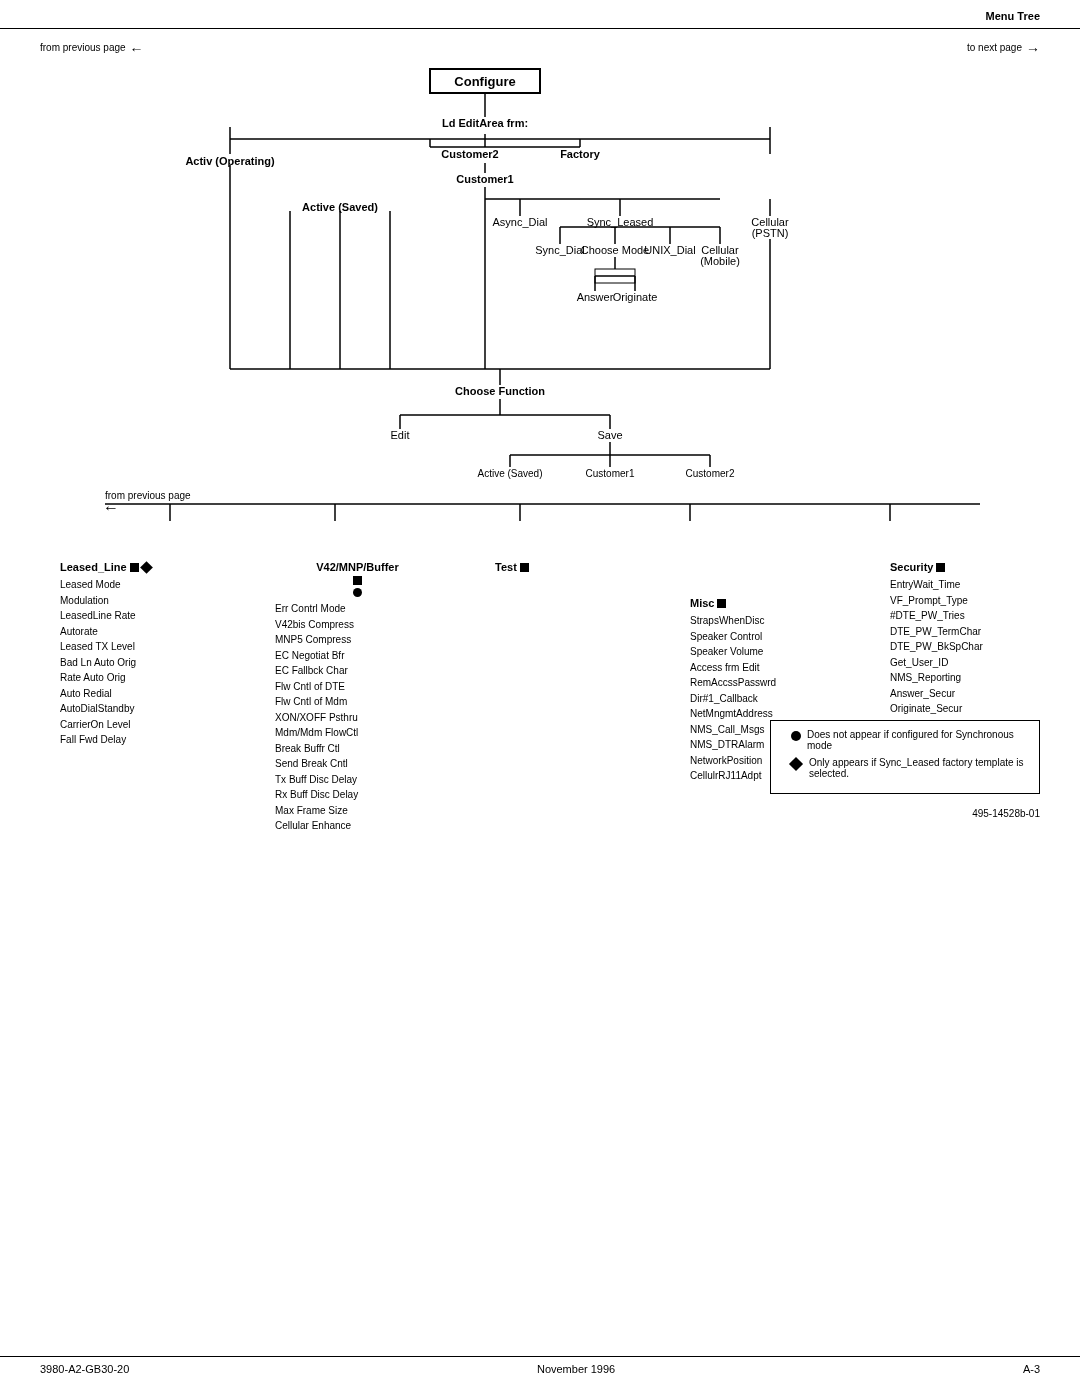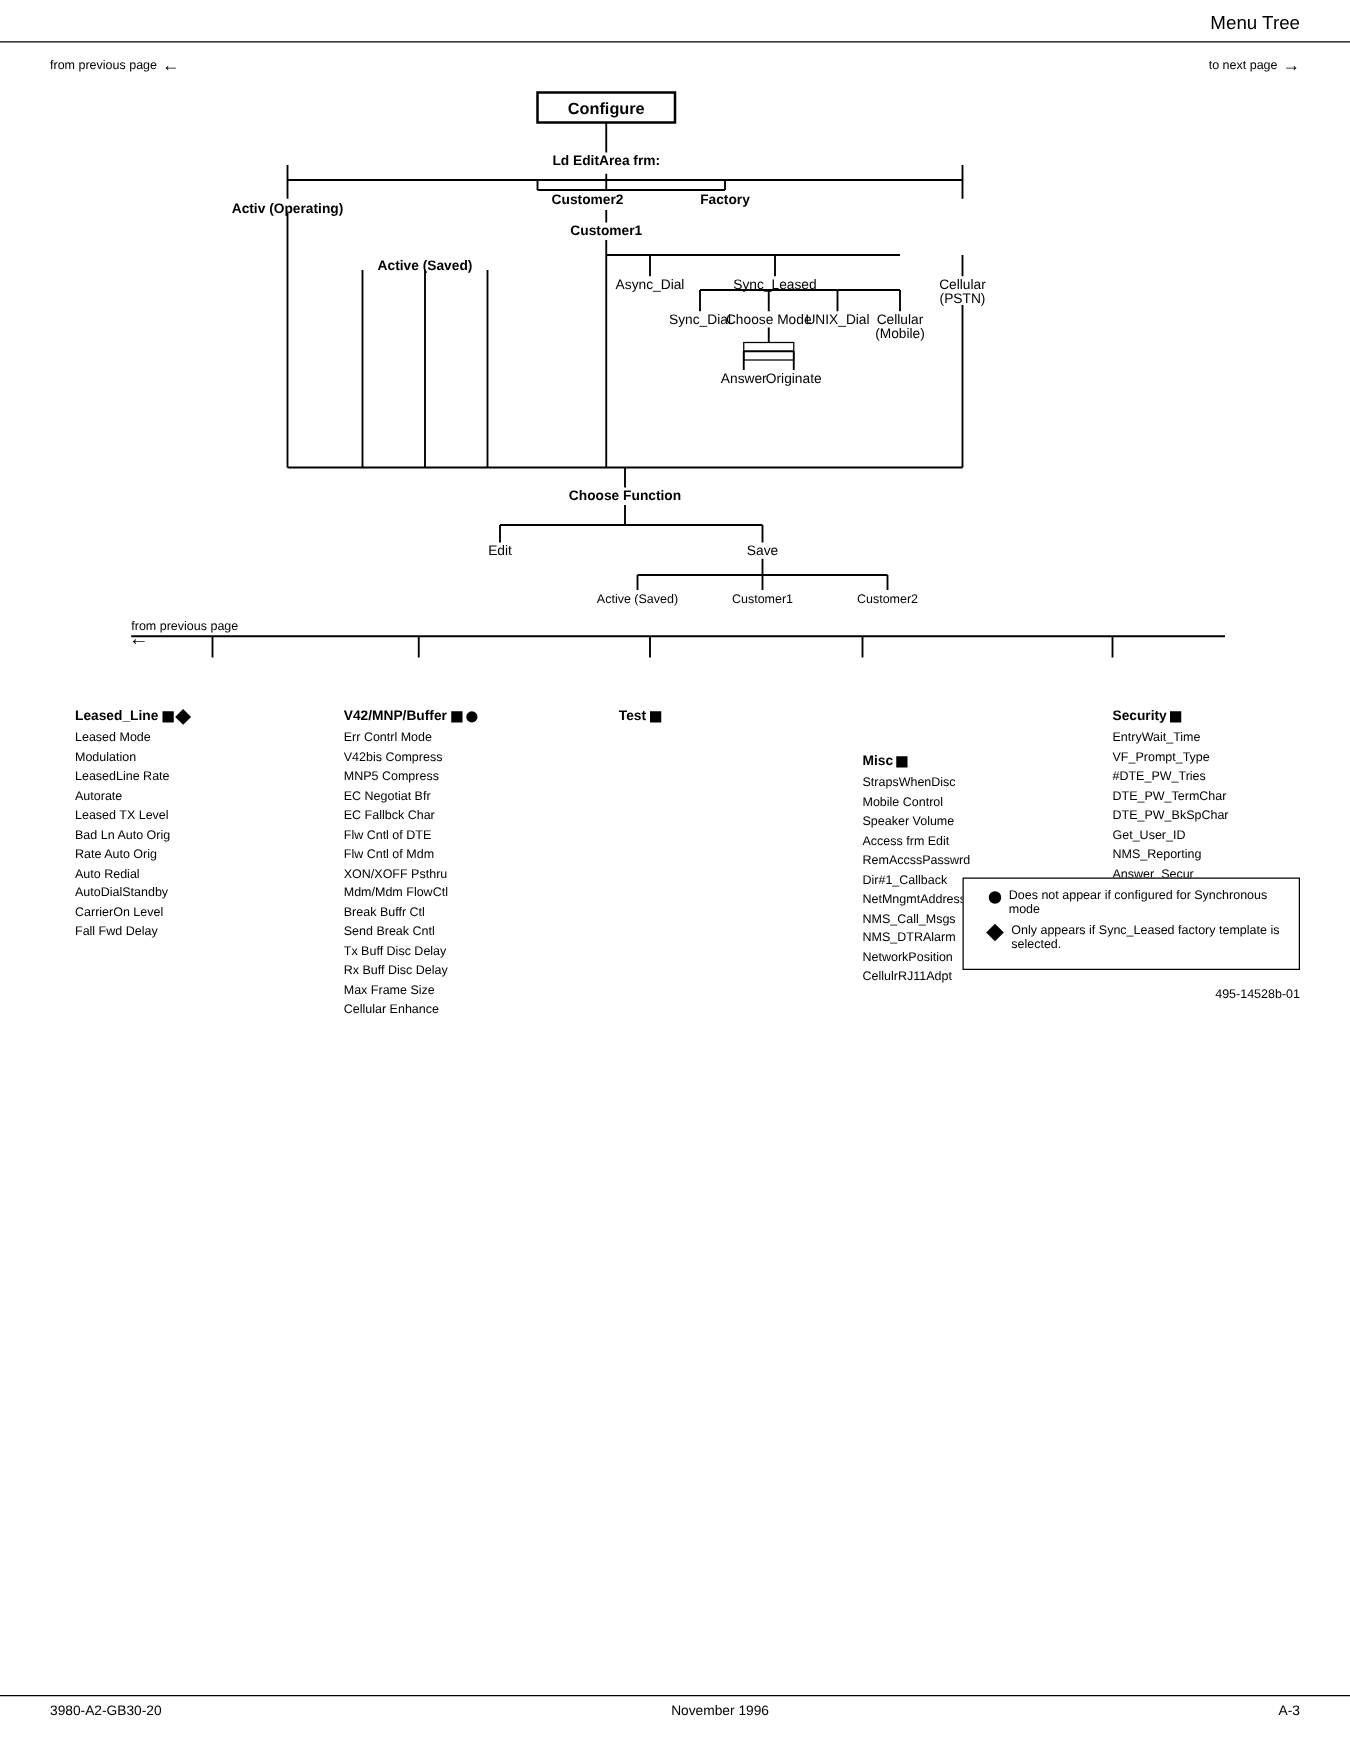--- a/index.html
+++ b/index.html
@@ -14,22 +14,22 @@
     }
 
     
     .page-header {
       display: flex;
       justify-content: flex-end;
       padding: 10px 40px 6px 40px;
       border-bottom: 1.5px solid #000;
     }
     .page-title {
-      font-weight: normal;
-      font-size: 15px;
+      font-weight: bold;
+      font-size: 11px;
     }
 
     
     .page-footer {
       position: absolute;
       bottom: 16px;
       left: 0;
       right: 0;
       border-top: 1.5px solid #000;
       display: flex;
@@ -237,21 +237,21 @@
         <div>Bad Ln Auto Orig</div>
         <div>Rate Auto Orig</div>
         <div>Auto Redial</div>
         <div>AutoDialStandby</div>
         <div>CarrierOn Level</div>
         <div>Fall Fwd Delay</div>
       </div>
     </div>
 
     <div style="width:165px;">
-      <div style="font-weight:bold; font-size:11px; margin-bottom:4px; display:flex; align-items:center; gap:3px;">
+      <div style="font-weight:bold; font-size:11px; margin-bottom:4px; display:flex; align-items:center; gap:3px;flex-direction:column;">
         <span>V42/MNP/Buffer</span>
         <span style="display:inline-block;width:9px;height:9px;background:#000;"></span>
         <span style="display:inline-block;width:9px;height:9px;background:#000;border-radius:50%;"></span>
       </div>
       <div style="font-size:10px; line-height:1.55;">
         <div>Err Contrl Mode</div>
         <div>V42bis Compress</div>
         <div>MNP5 Compress</div>
         <div>EC Negotiat Bfr</div>
         <div>EC Fallbck Char</div>
@@ -275,21 +275,21 @@
       </div>
     </div>
 
     <div style="width:145px;">
       <div style="font-weight:bold; font-size:11px; margin-bottom:4px; display:flex; align-items:center; gap:3px;margin-top:36px;">
         <span>Misc</span>
         <span style="display:inline-block;width:9px;height:9px;background:#000;"></span>
       </div>
       <div style="font-size:10px; line-height:1.55;">
         <div>StrapsWhenDisc</div>
-        <div>Mobile Control</div>
+        <div>Speaker Control</div>
         <div>Speaker Volume</div>
         <div>Access frm Edit</div>
         <div>RemAccssPasswrd</div>
         <div>Dir#1_Callback</div>
         <div>NetMngmtAddress</div>
         <div>NMS_Call_Msgs</div>
         <div>NMS_DTRAlarm</div>
         <div>NetworkPosition</div>
         <div>CellulrRJ11Adpt</div>
       </div>

